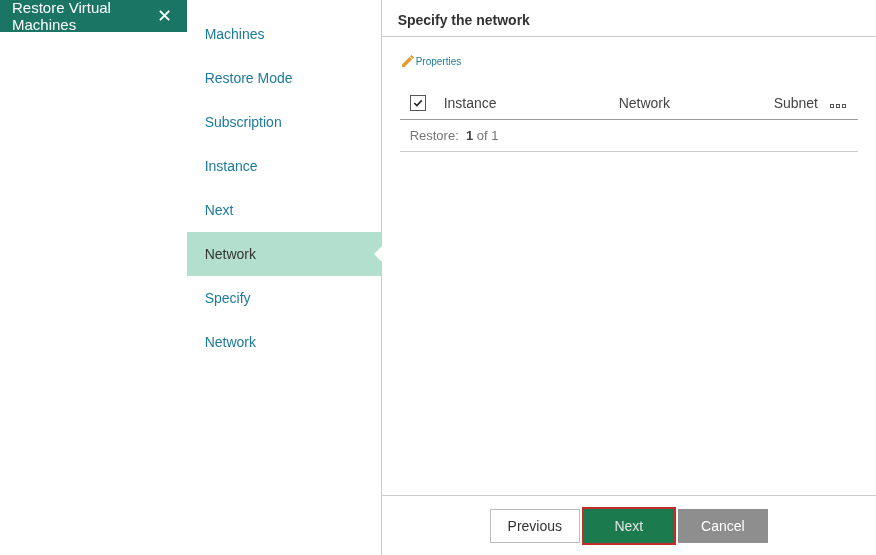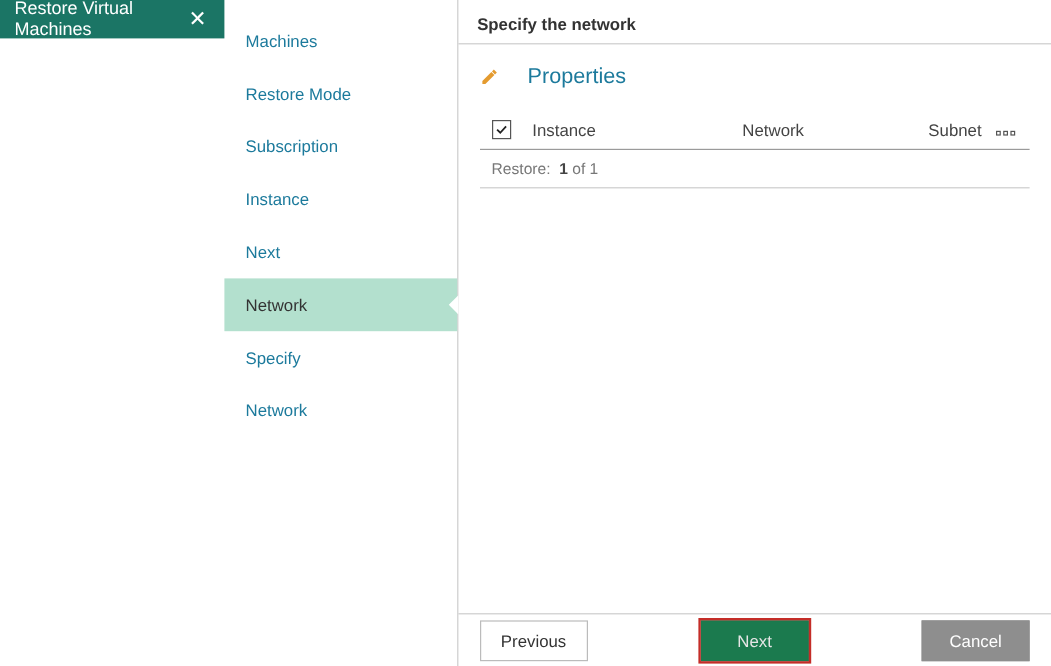--- a/index.html
+++ b/index.html
@@ -82,25 +82,25 @@
     color: #333;
   }
   .main-content {
     flex: 1;
     padding: 16px 18px 0 18px;
     overflow: hidden;
   }
   .properties-link {
     display: inline-flex;
     align-items: center;
-    gap: 24px;
+    gap: 0;
     color: #1c7a9c;
     cursor: pointer;
     margin-bottom: 18px;
-    font-size: 18px;
+    font-size: 10px;
   }
   .properties-link .pencil svg { display:block; }
 
   
   .grid { width: 100%; }
   .grid-header {
     display: flex;
     align-items: center;
     border-bottom: 1px solid #9a9a9a;
     padding: 8px 6px;
@@ -131,24 +131,24 @@
     align-items:center;
     padding: 10px 6px;
     background: #d3ecdf;
     border-bottom: 1px solid #bfe0d0;
     color:#333;
   }
 
   
   .footer {
     border-top: 1px solid #ccc;
-    height: 44px;
+    height: 60px;
     display:flex;
     align-items:center;
-    justify-content:space-between;
+    justify-content:center;
     gap: 4px;
     padding: 0 18px;
   }
   .btn {
     min-width: 90px;
     height: 34px;
     padding: 0 16px;
     border: 1px solid #bbb;
     background: #fff;
     color: #333;

